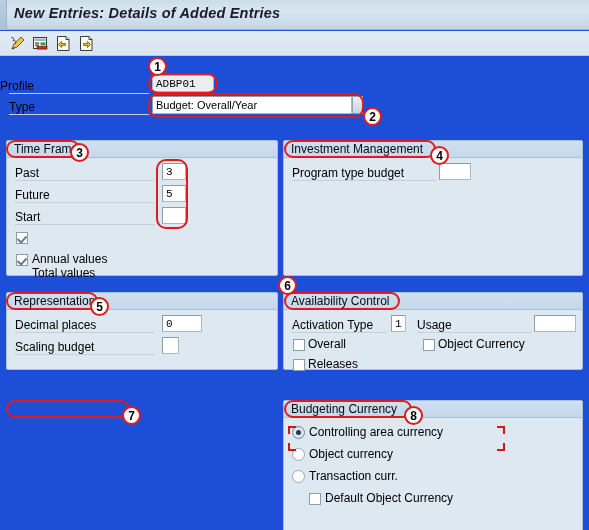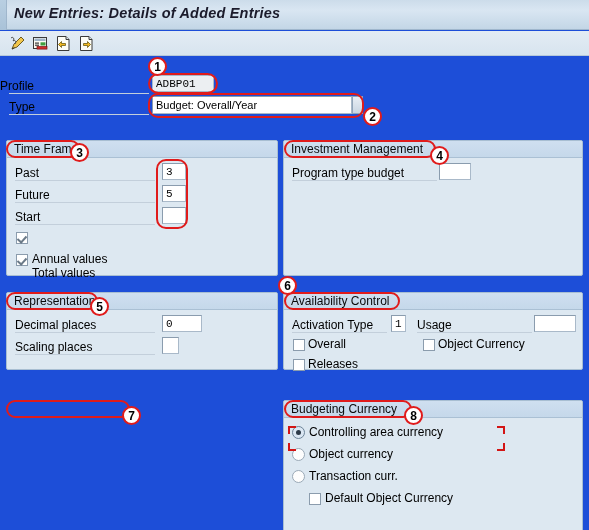--- a/index.html
+++ b/index.html
@@ -251,21 +251,21 @@
 
   <div class="group" style="left:6px; top:292px; width:272px; height:78px;">
     <div class="ghead">
       <div class="gtitle">Representation</div>
     </div>
 
     <div class="body-label" style="left:8px; top:25px;">Decimal places</div>
     <div class="lbl-rule" style="left:8px; top:39px; width:140px;"></div>
     <div class="field mono" style="left:155px; top:22px; width:40px; height:17px;">0</div>
 
-    <div class="body-label" style="left:8px; top:47px;">Scaling places</div>
+    <div class="body-label" style="left:8px; top:47px;">Scaling budget</div>
     <div class="lbl-rule" style="left:8px; top:61px; width:140px;"></div>
     <div class="field mono" style="left:155px; top:44px; width:17px; height:17px;"></div>
   </div>
 
   <div class="group" style="left:283px; top:292px; width:300px; height:78px;">
     <div class="ghead">
       <div class="gtitle">Availability Control</div>
     </div>
 
     <div class="body-label" style="left:8px; top:25px;">Activation Type</div>

